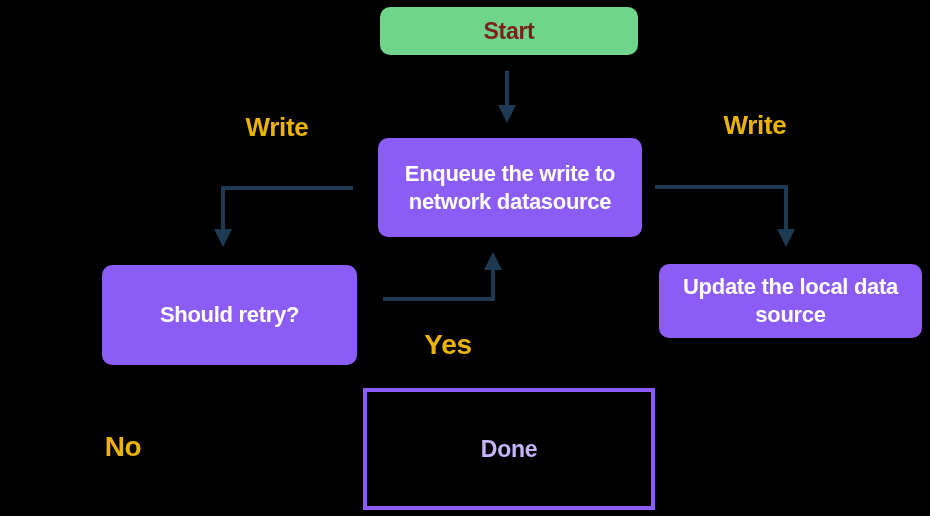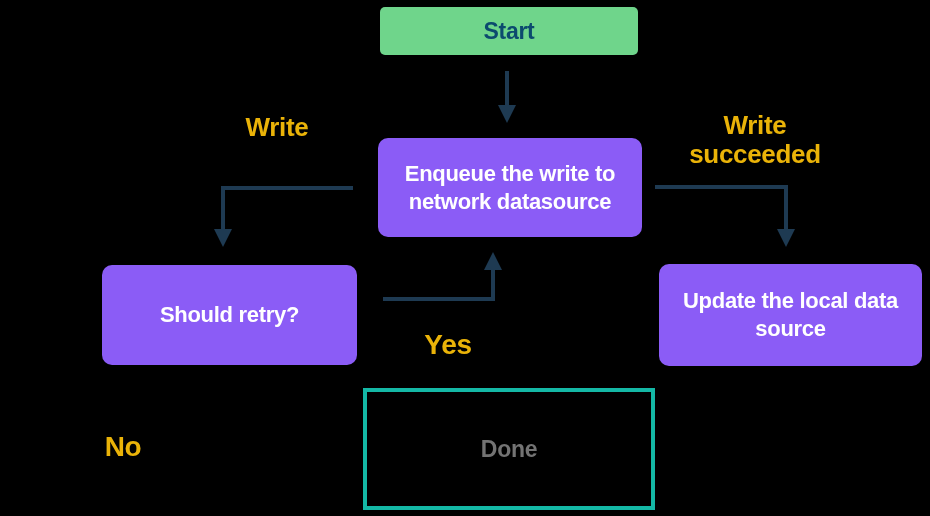--- a/index.html
+++ b/index.html
@@ -28,28 +28,28 @@
   }
   .node-navy {
     background: #8b5cf6;
     color: #ffffff;
     border-radius: 10px;
     font-size: 22px;
     line-height: 28px;
   }
   .node-green {
     background: #6fd58b;
-    color: #0c4a6e;
-    border-radius: 5px;
+    color: #7f1d1d;
+    border-radius: 10px;
     font-size: 23px;
   }
   .node-outline-orange {
     background: transparent;
-    border: 4px solid #14b8a6;
-    color: #737373;
+    border: 4px solid #8b5cf6;
+    color: #c4b5fd;
     font-size: 23px;
   }
   .edge-label {
     position: absolute;
     color: #eab308;
     font-weight: bold;
     text-align: center;
     font-size: 26px;
     line-height: 29px;
     letter-spacing: -0.3px;
@@ -99,34 +99,33 @@
   </div>
 
   <div>
     <div class="aline" style="left:221px; top:186px; width:132px; height:4px;"></div>
     <div class="aline" style="left:221px; top:186px; width:4px; height:43px;"></div>
     <div class="ahead down" style="left:214px; top:229px;"></div>
   </div>
 
   <div class="edge-label" style="left:675px; top:111px; width:160px;">
     <div>Write</div>
-    <div>succeeded</div>
   </div>
 
   <div>
     <div class="aline" style="left:655px; top:185px; width:131px; height:4px;"></div>
     <div class="aline" style="left:784px; top:185px; width:4px; height:44px;"></div>
     <div class="ahead down" style="left:777px; top:229px;"></div>
   </div>
 
   <div class="node node-navy" style="left:102px; top:265px; width:255px; height:100px;">
     <span>Should retry?</span>
   </div>
 
-  <div class="node node-navy" style="left:659px; top:264px; width:263px; height:102px;justify-content:center;">
+  <div class="node node-navy" style="left:659px; top:264px; width:263px; height:74px;justify-content:center;">
     <span>Update the local data</span>
     <span>source</span>
   </div>
 
   <div>
     <div class="aline" style="left:383px; top:297px; width:112px; height:4px;"></div>
     <div class="aline" style="left:491px; top:270px; width:4px; height:31px;"></div>
     <div class="ahead up" style="left:484px; top:252px;"></div>
   </div>
 

